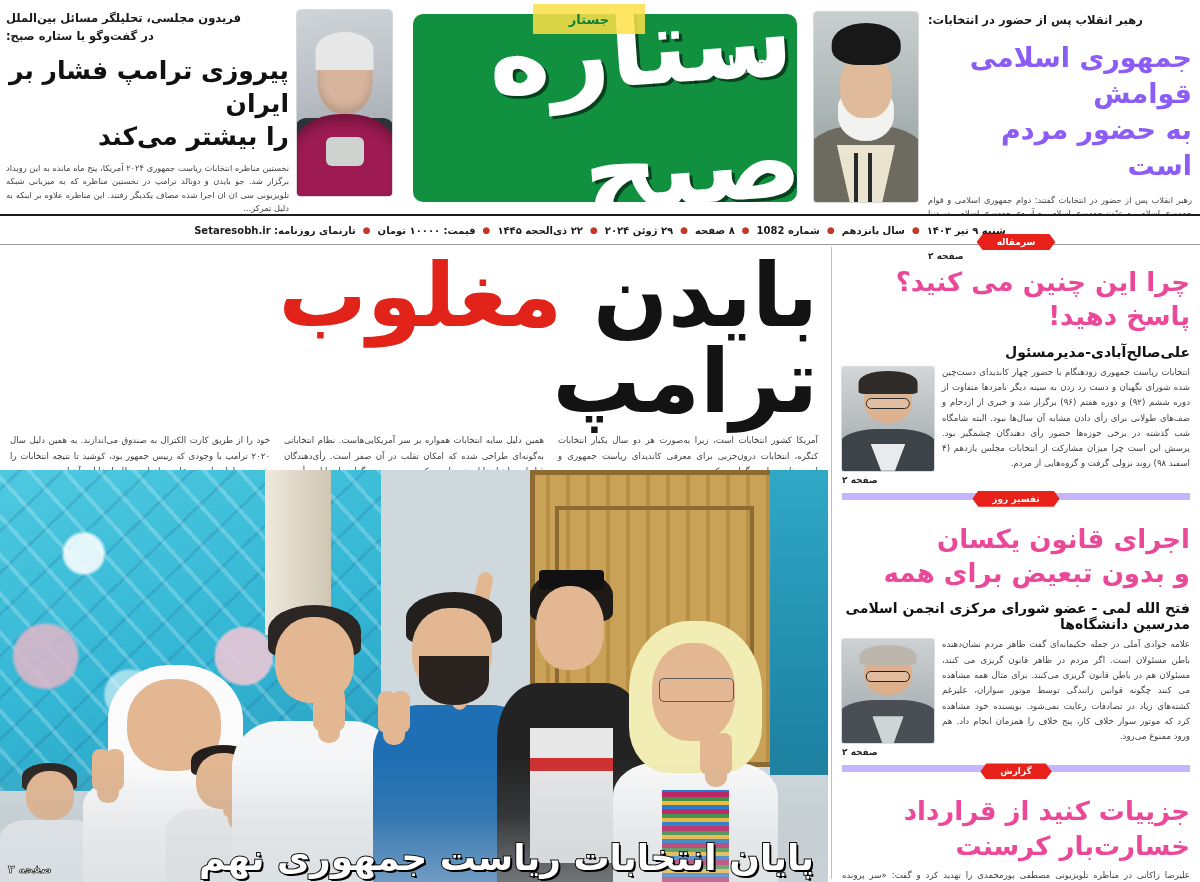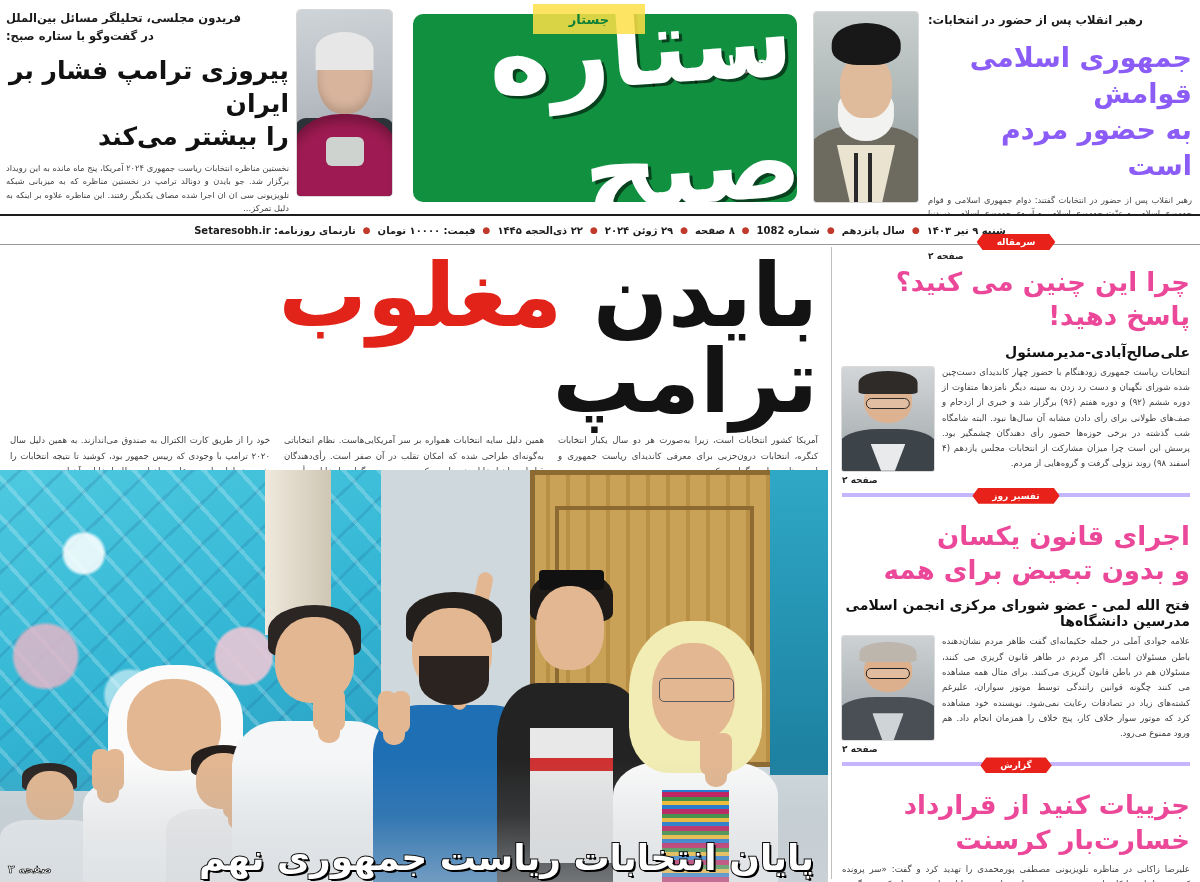--- a/index.html
+++ b/index.html
@@ -70,21 +70,21 @@
   
   .photo{position:absolute;left:0;bottom:0;width:828px;height:412px;overflow:hidden;}
   .photo-caption{position:absolute;right:14px;bottom:4px;left:14px;text-align:right;
      font-size:36px;font-weight:800;color:#fff;line-height:1.15;
      -webkit-text-stroke:2px #111;paint-order:stroke fill;text-shadow:2px 2px 0 #000;}
   .photo-pagetag{position:absolute;left:8px;bottom:6px;font-size:11px;font-weight:800;color:#fff;-webkit-text-stroke:.7px #111;}
 
   
   .side-col{position:absolute;right:0;top:0;width:368px;height:639px;padding:0 10px;box-sizing:border-box;}
   .side-art{position:relative;padding-top:16px;}
-  .side-art + .side-art{border-top:4px solid #c4b5fd;margin-top:8px;}
+  .side-art + .side-art{border-top:7px solid #c4b5fd;margin-top:8px;}
   .tab{position:absolute;top:-9px;left:50%;transform:translateX(-50%);
      background:#e8211a;color:#fff;font-size:9px;font-weight:700;padding:3px 20px;letter-spacing:.5px;
      clip-path:polygon(6px 0,calc(100% - 6px) 0,100% 50%,calc(100% - 6px) 100%,6px 100%,0 50%);}
   .side-art h3{margin:6px 0 0 0;text-align:right;font-size:26px;line-height:1.32;font-weight:800;color:#ec4899;}
   .byline{margin-top:10px;text-align:right;font-size:14px;font-weight:800;color:#111;}
   .side-body{position:relative;margin-top:5px;font-size:8.6px;line-height:1.78;color:#3d3d3d;text-align:justify;direction:rtl;}
   .side-body .thumb{float:left;width:92px;height:104px;margin:2px 8px 4px 0;border-radius:2px;overflow:hidden;position:relative;box-shadow:0 0 0 1px #dcdcdc;}
   .side-art .pagetag{display:block;text-align:left;margin-top:3px;}
 
   

